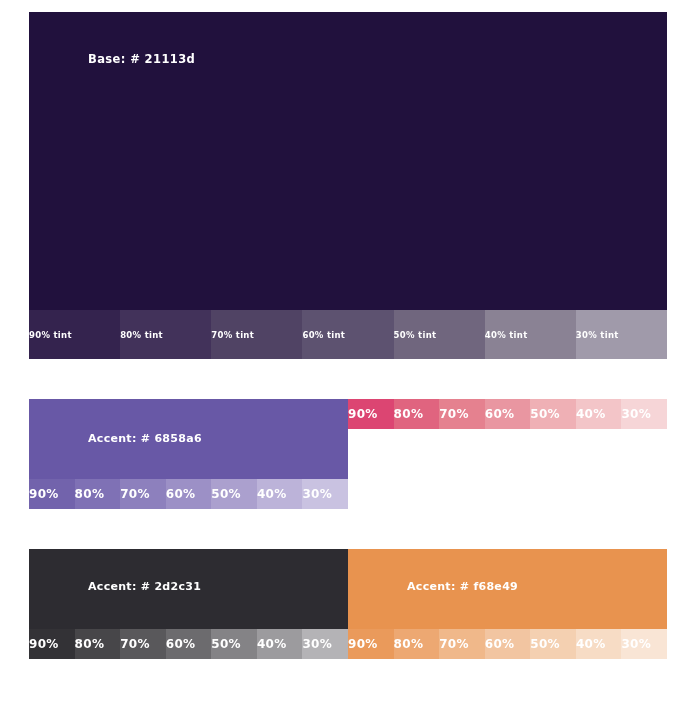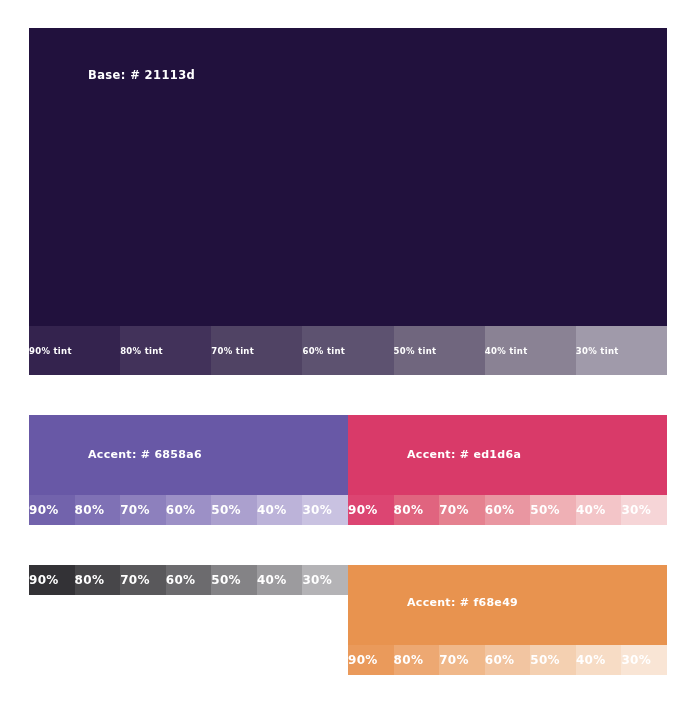--- a/index.html
+++ b/index.html
@@ -11,21 +11,21 @@
   body {
     width: 682px;
     height: 702px;
     font-family: "DejaVu Sans", "Liberation Sans", sans-serif;
     overflow: hidden;
   }
 
   #palette-sheet {
     position: absolute;
     left: 29px;
-    top: 28px;
+    top: 12px;
     width: 638px;
     height: 647px;
     display: flex;
     flex-direction: column;
   }
 
   
   .base-section {
     display: flex;
     flex-direction: column;
@@ -168,23 +168,20 @@
           <div class="tint-swatch" style="background: rgb(188, 179, 217);">
             <span>40%</span>
           </div>
           <div class="tint-swatch" style="background: rgb(201, 194, 225);">
             <span>30%</span>
           </div>
         </div>
       </div>
 
       <div class="accent-cell">
-        <div class="accent-block" style="background: rgb(217, 58, 105);">
-          <span class="accent-label">Accent: # ed1d6a</span>
-        </div>
         <div class="tint-row accent-tints">
           <div class="tint-swatch" style="background: rgb(220, 69, 114);">
             <span>90%</span>
           </div>
           <div class="tint-swatch" style="background: rgb(224, 100, 127);">
             <span>80%</span>
           </div>
           <div class="tint-swatch" style="background: rgb(229, 129, 143);">
             <span>70%</span>
           </div>
@@ -201,20 +198,23 @@
             <span>30%</span>
           </div>
         </div>
       </div>
 
     </div>
 
     <div class="accent-row second">
 
       <div class="accent-cell">
+        <div class="accent-block" style="background: rgb(45, 44, 49);">
+          <span class="accent-label">Accent: # 2d2c31</span>
+        </div>
         <div class="tint-row accent-tints">
           <div class="tint-swatch" style="background: rgb(51, 50, 54);">
             <span>90%</span>
           </div>
           <div class="tint-swatch" style="background: rgb(71, 70, 73);">
             <span>80%</span>
           </div>
           <div class="tint-swatch" style="background: rgb(89, 88, 91);">
             <span>70%</span>
           </div>

